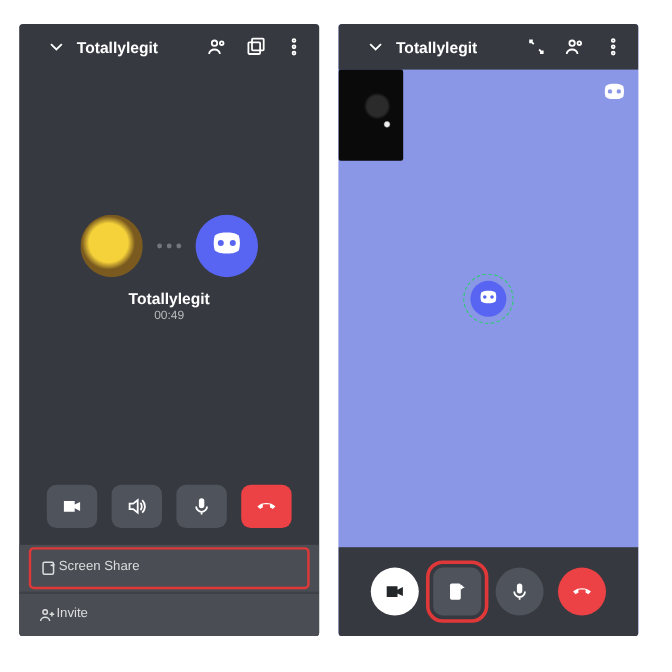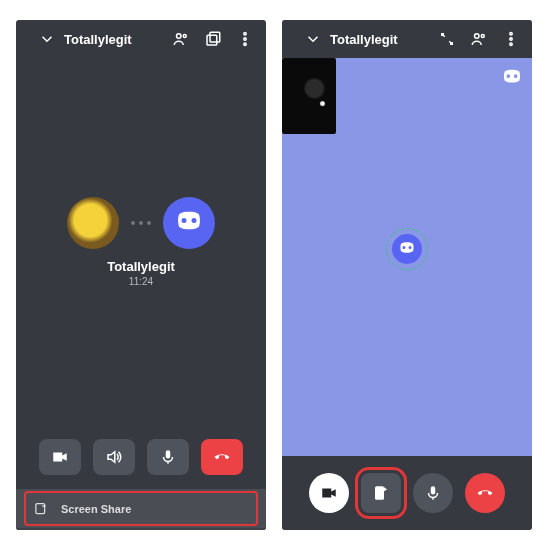--- a/index.html
+++ b/index.html
@@ -33,21 +33,21 @@
   .pika div{width:100%;height:100%;background:radial-gradient(circle at 45% 45%,#f6d23a 0 40%, #7a5a1f 55% 100%)}
   .dots{display:flex;gap:4px}
   .dots span{width:4px;height:4px;border-radius:50%;background:#72767d}
   .name{margin-top:10px;color:#fff;font-size:13px;font-weight:600}
   .timer{color:var(--muted);font-size:10px;margin-top:2px}
   .btnrow{display:flex;align-items:center;justify-content:center;gap:12px;padding:14px 0}
   .cbtn{width:42px;height:36px;border-radius:8px;background:var(--panel);display:flex;align-items:center;justify-content:center;cursor:pointer}
   .cbtn svg{width:18px;height:18px;fill:#fff}
   .cbtn.red{background:var(--red)}
   .sheet{background:var(--sheet)}
-  .sitem{display:flex;align-items:center;gap:12px;padding:10px 16px;color:#dcddde;font-size:11px;font-weight:700;cursor:pointer}
+  .sitem{display:flex;padding:10px 16px;color:#dcddde;font-size:11px;font-weight:400;cursor:pointer}
   .sitem svg{width:15px;height:15px;stroke:#dcddde;fill:none;stroke-width:2}
   .divider{height:1px;background:rgba(0,0,0,0.15)}
   .hl{border:2px solid var(--highlight);border-radius:4px;margin:2px 8px;padding:8px 8px}
   
   .body-b{flex:1;position:relative}
   .thumb{position:absolute;top:0px;left:0px;width:54px;height:76px;background:#0a0a0a;border-radius:2px;overflow:hidden}
   .thumb::after{content:"";position:absolute;inset:0;background:radial-gradient(circle at 60% 40%,#2b2b2b 0 15%,transparent 20%), radial-gradient(circle at 75% 60%,#eee 0 3%,transparent 5%)}
   .dlogo-corner{position:absolute;top:8px;right:8px;width:24px;height:24px;display:flex;align-items:center;justify-content:center}
   .dlogo-corner svg{width:22px;height:22px;fill:#fff}
   .center-logo{position:absolute;top:48%;left:50%;transform:translate(-50%,-50%);width:30px;height:30px;border-radius:50%;background:var(--blurple);display:flex;align-items:center;justify-content:center;outline:1.5px dashed #2ecc71;outline-offset:5px}
@@ -109,21 +109,21 @@
             <span></span>
             <span></span>
           </div>
         <div class="avatar">
           <svg viewBox="0 0 24 24">
               <path d="M20 5c-3-2-5-2-8-2s-5 0-8 2c-1 3-1 7 0 10 3 2 5 2 8 2s5 0 8-2c1-3 1-7 0-10zM8 12a2 2 0 110-4 2 2 0 010 4zm8 0a2 2 0 110-4 2 2 0 010 4z"></path>
             </svg>
         </div>
       </div>
       <div class="name">Totallylegit</div>
-      <div class="timer">11:24</div>
+      <div class="timer">00:49</div>
     </div>
 
     <div class="btnrow">
       <div class="cbtn">
           <svg viewBox="0 0 24 24">
             <path d="M3 6h12v12H3zM15 10l6-3v10l-6-3z"></path>
           </svg>
         </div>
       <div class="cbtn">
           <svg viewBox="0 0 24 24">
@@ -146,20 +146,28 @@
     <div class="sheet">
       <div class="sitem hl">
         <svg viewBox="0 0 24 24">
             <rect x="3" y="4" width="14" height="16" rx="2"></rect>
             <path d="M13 8h5M18 8l-2-2M18 8l-2 2"></path>
           </svg>
         <span>Screen Share</span>
       </div>
       <div class="divider"></div>
       <div class="divider"></div>
+      <div class="sitem">
+        <svg viewBox="0 0 24 24">
+            <circle cx="9" cy="8" r="3"></circle>
+            <path d="M3 20c0-3 3-5 6-5s6 2 6 5"></path>
+            <path d="M18 8v6M15 11h6"></path>
+          </svg>
+        <span>Invite</span>
+      </div>
     </div>
   </div>
 
   <div class="phone phone-b">
     <div class="header" style="background:var(--bg)">
       <span class="hicon">
         <svg viewBox="0 0 24 24">
             <polyline points="6 9 12 15 18 9"></polyline>
           </svg>
       </span>

